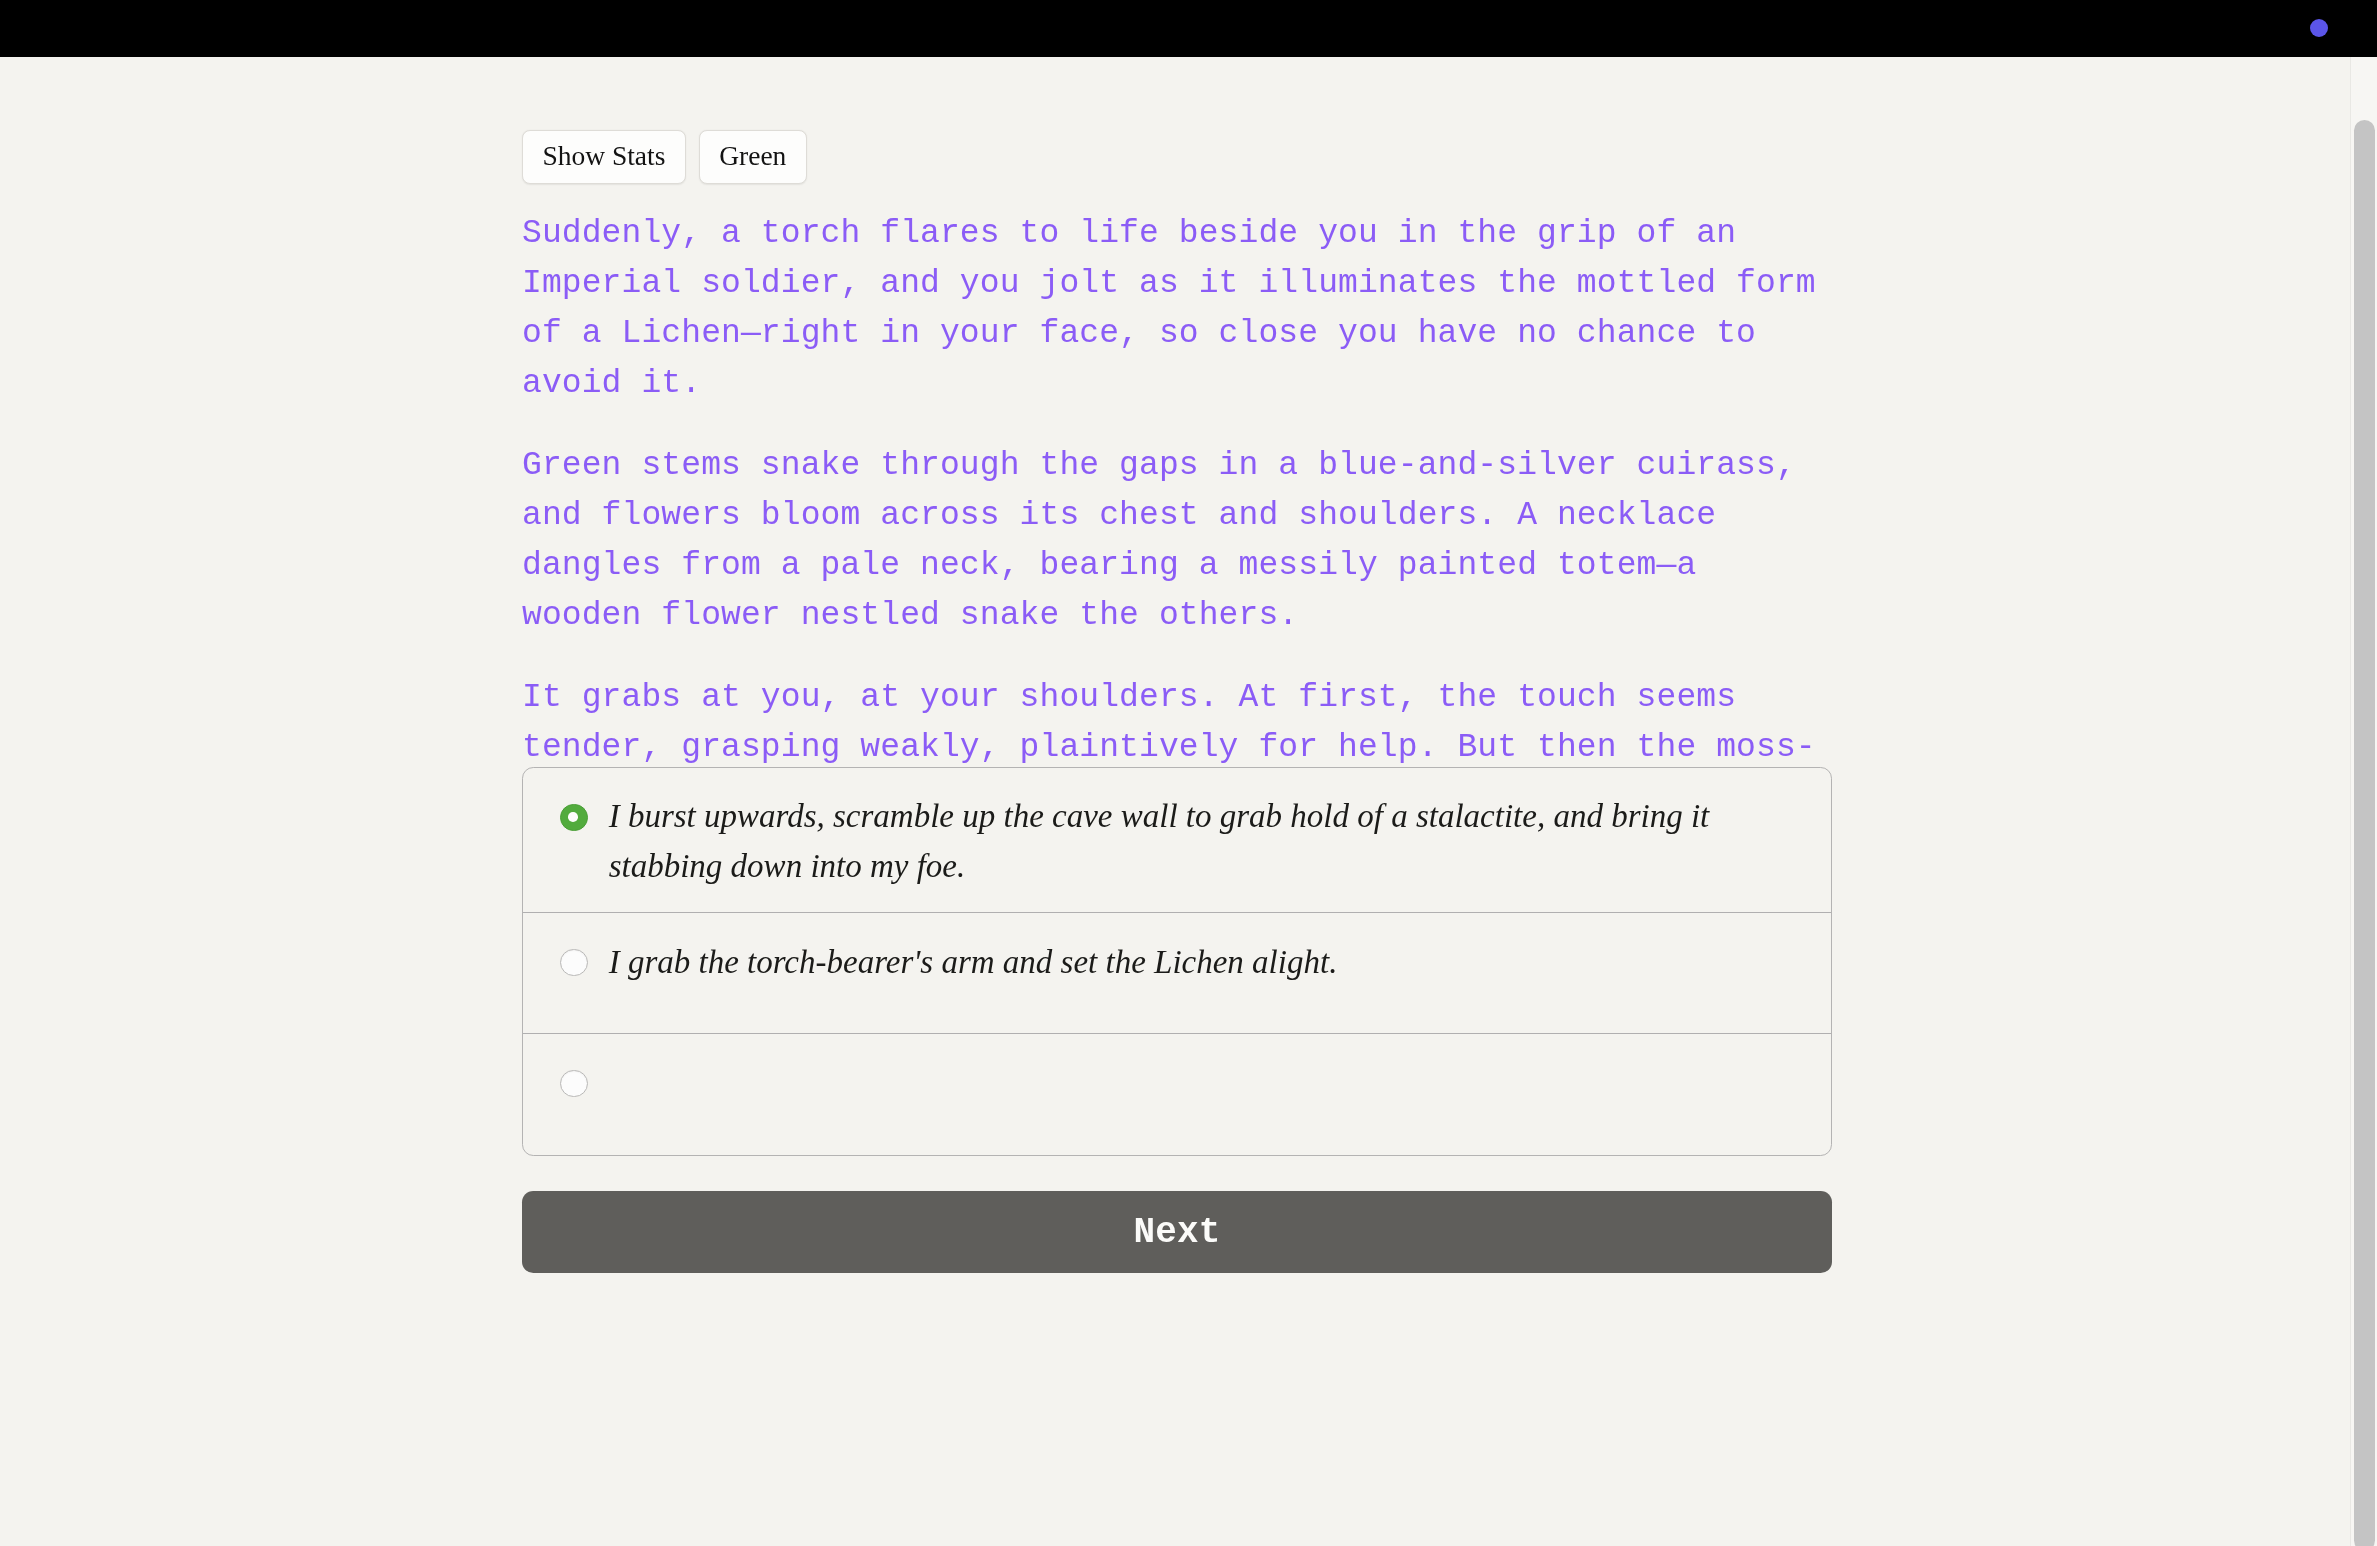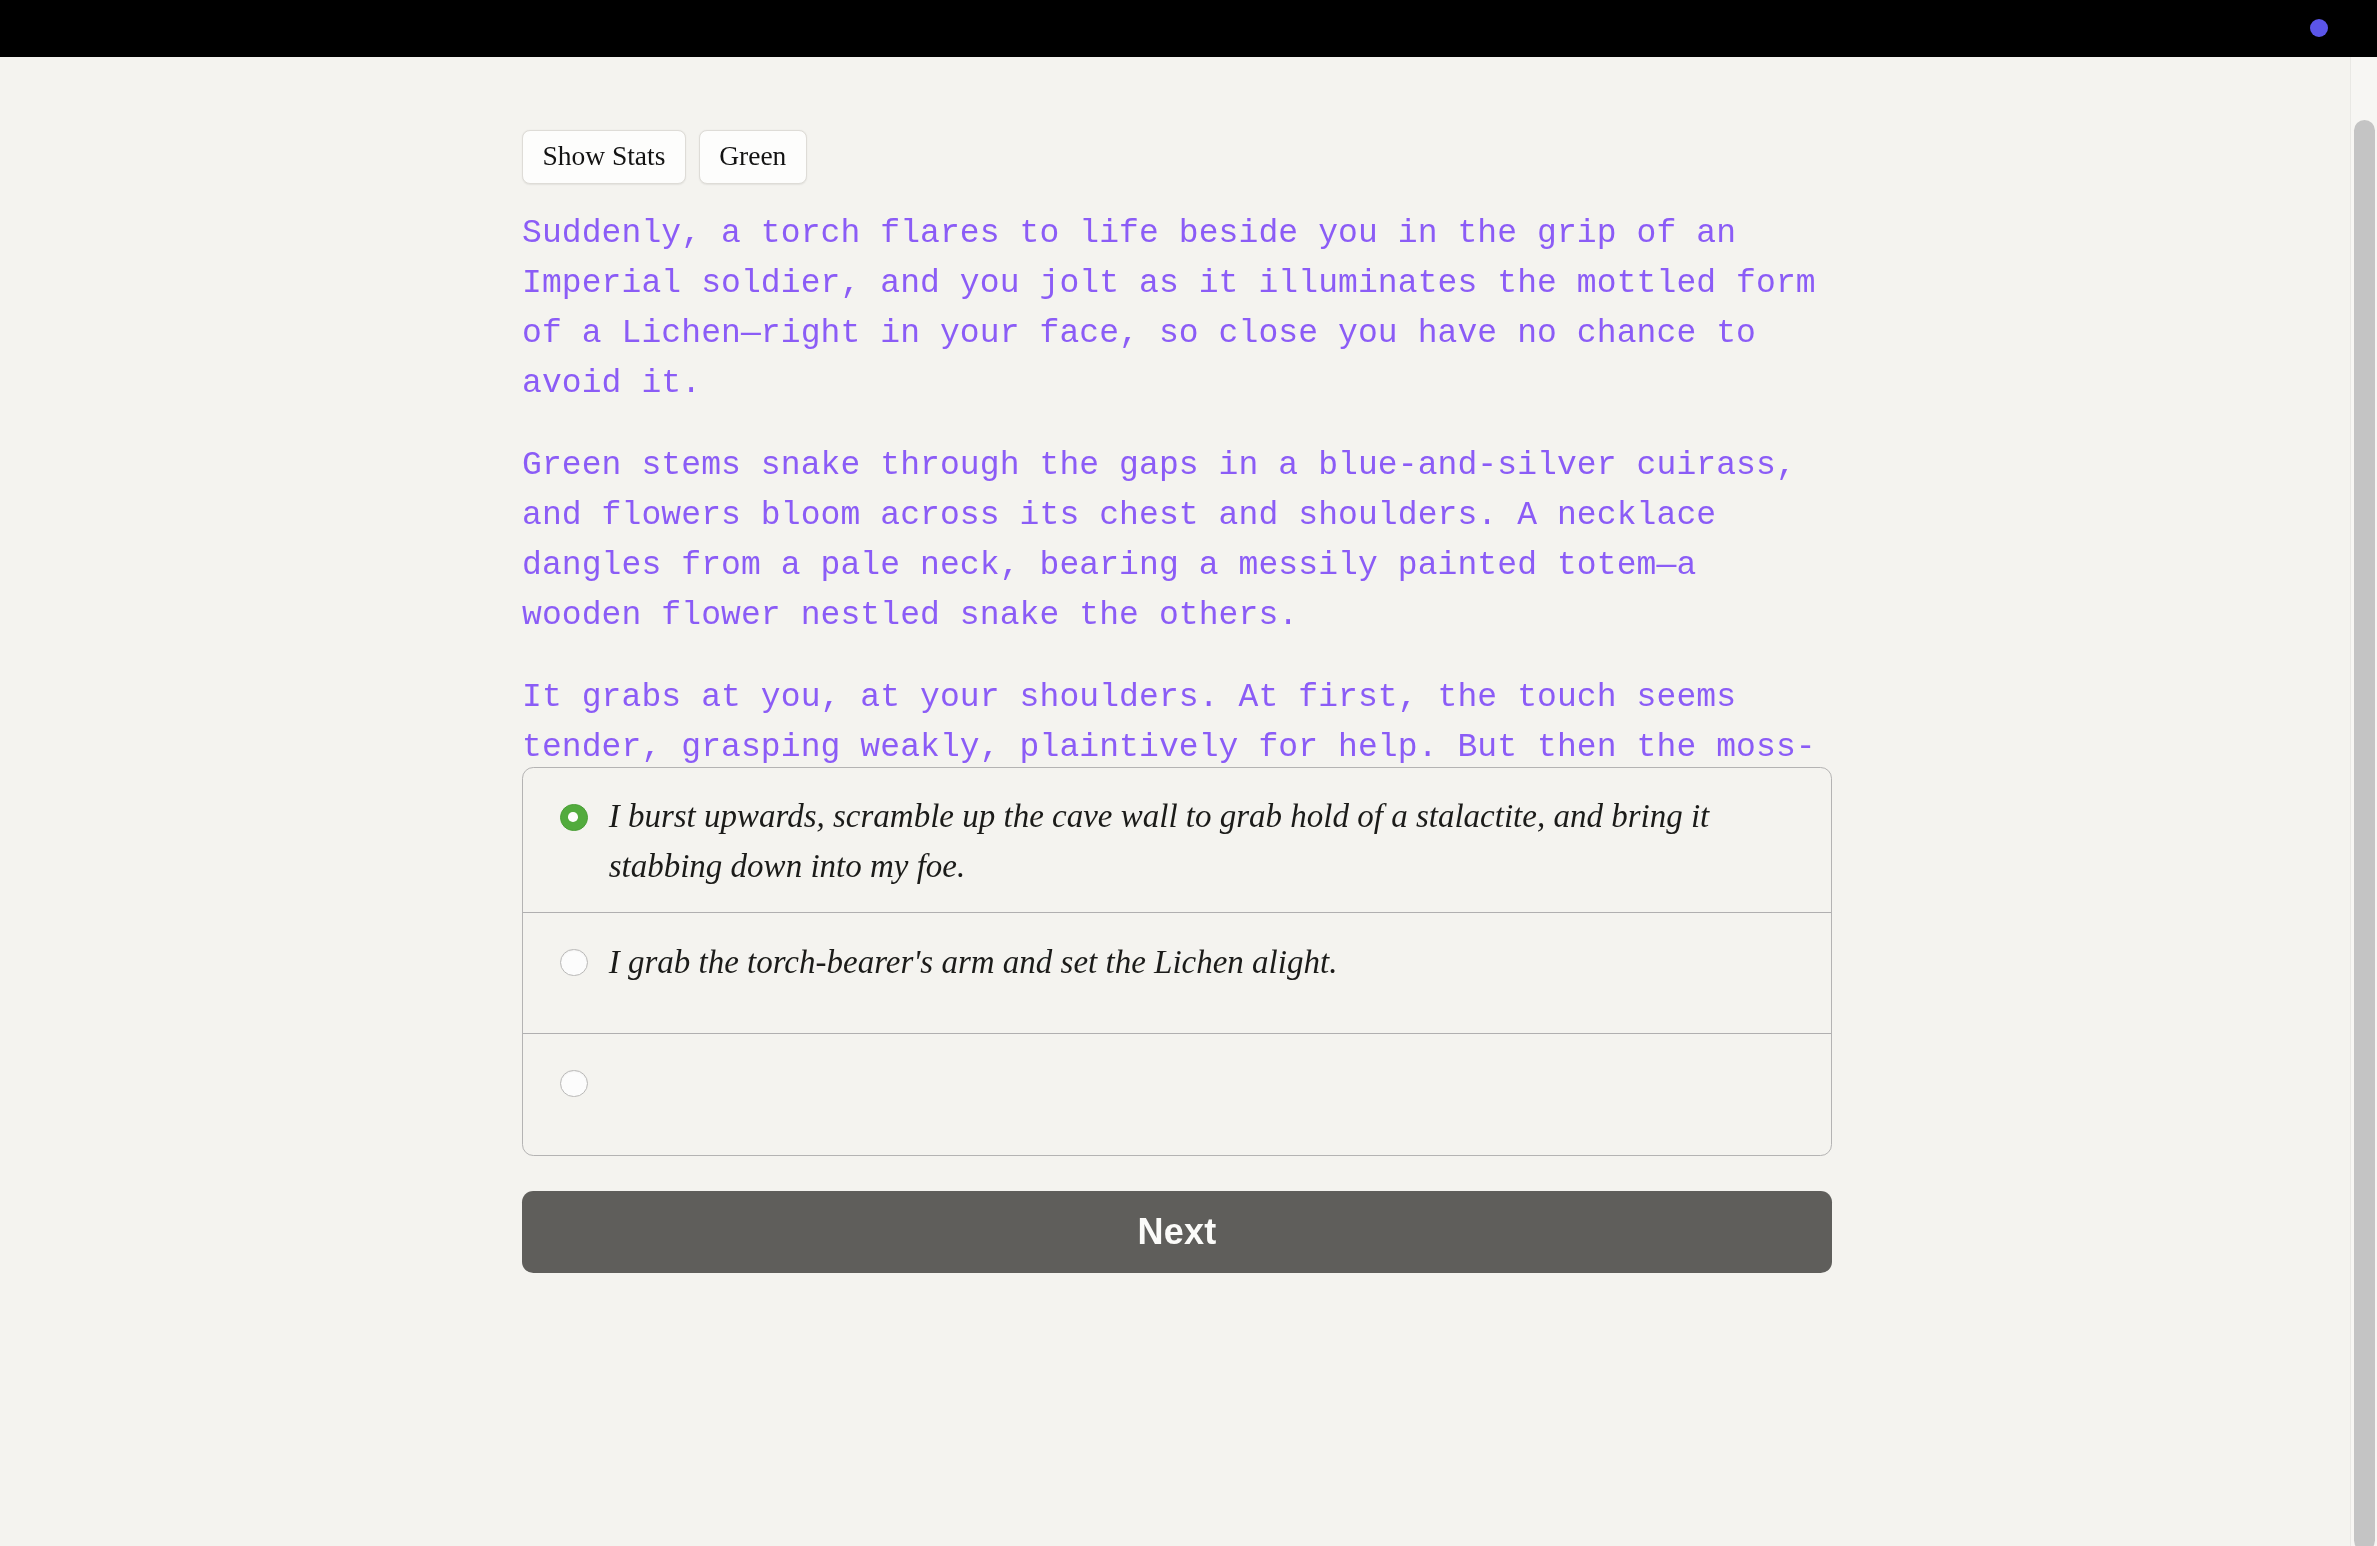--- a/index.html
+++ b/index.html
@@ -143,21 +143,21 @@
 
   
   #next-btn {
     position: absolute;
     left: 522px; top: 1191px;
     width: 1310px; height: 82px;
     background: #5f5e5b;
     border: none;
     border-radius: 11.3px;
     color: #fbfbf9;
-    font-family: Liberation Sans, sans-serif;
+    font-family: Liberation Mono, monospace;
     font-size: 36px;
     font-weight: bold;
     letter-spacing: 0.2px;
     cursor: pointer;
   }
 </style>
 </head>
 <body>
 
 <div id="topbar">

